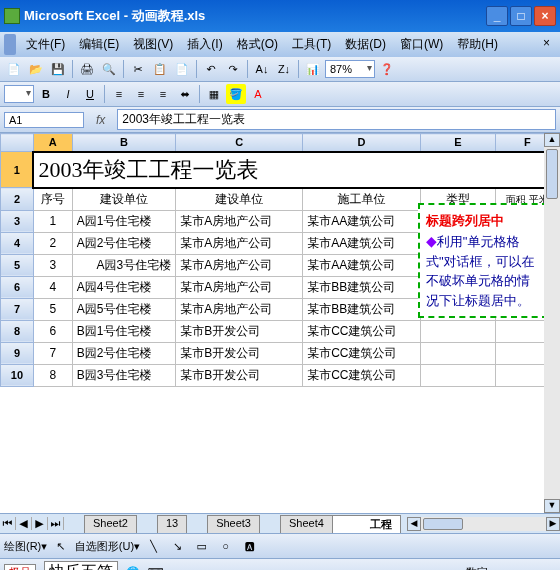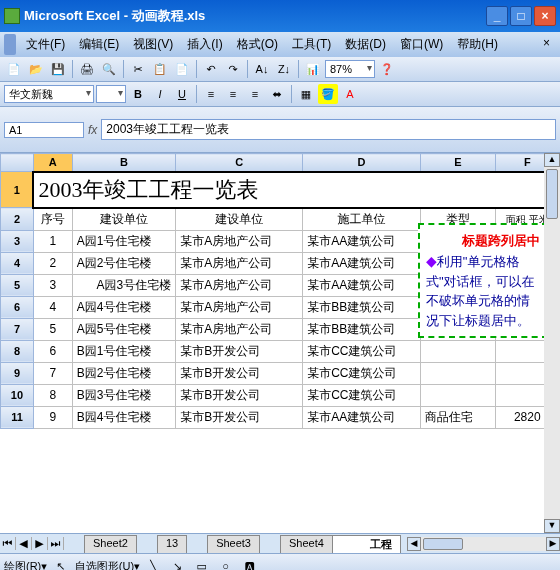--- a/index.html
+++ b/index.html
@@ -12,36 +12,36 @@
 .winbtn.close { background: #e35a3a; border-color: #a33a2a; }
 .menubar { background: linear-gradient(#d6e5f5, #a8c5ea); padding: 2px 4px; display: flex; gap: 2px; font-size: 12px; }
 .menubar .left { width: 12px; background: #7a9ed6; border-radius: 2px; margin-right: 2px; }
 .menubar span { padding: 2px 6px; cursor: default; }
 .toolbar { background: linear-gradient(#e8eff9, #c5d7ef); padding: 2px 4px; display: flex; align-items: center; gap: 2px; border-bottom: 1px solid #8aa8d0; }
 .tbtn { width: 20px; height: 20px; display: flex; align-items: center; justify-content: center; font-size: 11px; border-radius: 2px; }
 .sep { width: 1px; height: 18px; background: #8aa8d0; margin: 0 2px; }
 .fontbar { background: linear-gradient(#e8eff9, #c5d7ef); padding: 2px 4px; display: flex; align-items: center; gap: 2px; border-bottom: 1px solid #8aa8d0; }
 .combo { background: #fff; border: 1px solid #7a9ed6; padding: 1px 14px 1px 4px; font-size: 11px; position: relative; height: 18px; line-height: 14px; }
 .combo::after { content: "▾"; position: absolute; right: 2px; top: 0; color: #555; font-size: 10px; }
-.formulabar { background: linear-gradient(#e8eff9, #c5d7ef); padding: 12px 4px; display: flex; align-items: center; gap: 4px; border-bottom: 1px solid #8aa8d0; }
+.formulabar { background: linear-gradient(#e8eff9, #c5d7ef); padding: 2px 4px; display: flex; align-items: center; gap: 12px; border-bottom: 1px solid #8aa8d0; }
 .namebox { background: #fff; border: 1px solid #7a9ed6; width: 80px; padding: 1px 4px; font-size: 11px; }
 .fxlabel { font-style: italic; color: #555; }
 .fxinput { background: #fff; border: 1px solid #7a9ed6; flex: 1; padding: 1px 4px; font-size: 12px; }
 .grid-wrap { position: relative; height: 380px; overflow: hidden; }
 table.grid { border-collapse: collapse; width: 100%; }
 .colhdr, .rowhdr, .corner { background: linear-gradient(#e8eff9, #c5d7ef); border: 1px solid #9db6dc; text-align: center; font-size: 11px; color: #000; }
 .colhdr { height: 18px; }
 .rowhdr { width: 28px; font-size: 11px; }
 .colhdr.sel, .rowhdr.sel { background: #fdc85a; }
 td.cell { border: 1px solid #c0c0c0; background: #fff; padding: 2px 4px; font-size: 12px; height: 20px; white-space: nowrap; }
 td.cell.sel { border: 2px solid #000; }
 .titlerow td.cell { font-size: 22px; font-family: "KaiTi", "STKaiti", serif; font-weight: normal; background: #fff; }
 .hdrrow td.cell { text-align: center; }
 .callout { position: absolute; right: 12px; top: 70px; width: 130px; border: 2px dashed #0a0; background: #fff; padding: 6px; font-size: 13px; line-height: 1.5; }
-.callout .t1 { color: #e00; font-weight: bold; text-align: right; }
+.callout .t1 { color: #e00; font-weight: bold; text-align: left; }
 .callout .wm { color: #aaa; font-size: 10px; text-align: center; }
 .callout .t2 { color: #009; }
 .callout .diamond { color: #80f; font-size: 14px; }
 .tabbar { background: #d6e5f5; display: flex; align-items: center; height: 20px; border-top: 1px solid #8aa8d0; font-size: 11px; }
 .tabnav { display: flex; }
 .tabnav div { width: 16px; text-align: center; border-right: 1px solid #aaa; background: #d6e5f5; }
 .sheet-tab { background: #fff; border: 1px solid #888; border-bottom: none; padding: 1px 8px; margin-left: -1px; }
 .sheet-tab.active { background: #fff; font-weight: bold; padding-left: 37px; }
 .sheet-tab.inactive { background: #e0e0e0; margin-left: 20px; }
 .hscroll { flex: 1; background: #e8e8e8; margin-left: 6px; display: flex; align-items: center; }
@@ -99,21 +99,20 @@
   <div class="sep"></div>
   <div class="tbtn">A↓</div>
   <div class="tbtn">Z↓</div>
   <div class="sep"></div>
   <div class="tbtn">📊</div>
   <div class="combo" style="width:50px">87%</div>
   <div class="tbtn">❓</div>
 </div>
 
 <div class="fontbar">
-  <div class="combo" style="width:90px">华文新魏</div>
   <div class="combo" style="width:30px"></div>
   <div class="tbtn" style="font-weight:bold">B</div>
   <div class="tbtn" style="font-style:italic">I</div>
   <div class="tbtn" style="text-decoration:underline">U</div>
   <div class="sep"></div>
   <div class="tbtn">≡</div>
   <div class="tbtn">≡</div>
   <div class="tbtn">≡</div>
   <div class="tbtn">⬌</div>
   <div class="sep"></div>
@@ -221,29 +220,20 @@
         </tr>
         <tr>
           <th class="rowhdr">10</th>
           <td class="cell" style="text-align:center">8</td>
           <td class="cell" style="text-align:left">B园3号住宅楼</td>
           <td class="cell" style="text-align:left">某市B开发公司</td>
           <td class="cell" style="text-align:left">某市CC建筑公司</td>
           <td class="cell" style="text-align:left"></td>
           <td class="cell" style="text-align:center"></td>
         </tr>
-        <tr>
-          <th class="rowhdr">11</th>
-          <td class="cell" style="text-align:center">9</td>
-          <td class="cell" style="text-align:left">B园4号住宅楼</td>
-          <td class="cell" style="text-align:left">某市B开发公司</td>
-          <td class="cell" style="text-align:left">某市AA建筑公司</td>
-          <td class="cell" style="text-align:left">商品住宅</td>
-          <td class="cell" style="text-align:center">2820</td>
-        </tr>
       </tbody>
   </table>
 
   <div class="callout">
     <div class="t1">标题跨列居中</div>
     <div class="t2"><span class="diamond">◆</span><span>利用"单元格格式"对话框，可以在不破坏单元格的情况下让标题居中。</span></div>
   </div>
 
   <div class="scrollv">
     <div class="btn">▲</div>

